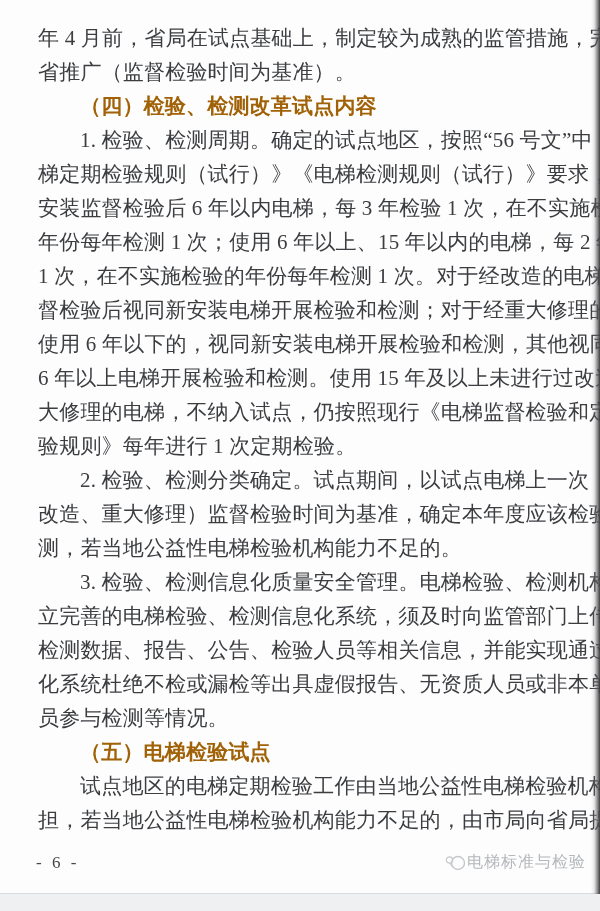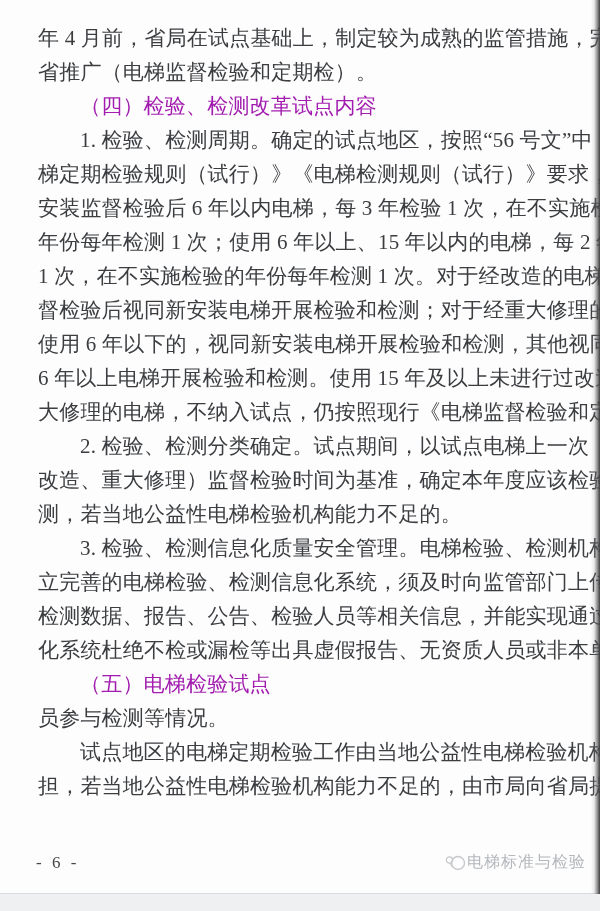--- a/index.html
+++ b/index.html
@@ -58,22 +58,22 @@
     letter-spacing: 0.2px;
   }
   .line {
     white-space: nowrap;
     height: 34px;
   }
   .indent {
     text-indent: 2em;
   }
   .heading {
-    font-weight: normal;
-    color: #a21caf;
+    font-weight: bold;
+    color: #a16207;
   }
   .footer {
     position: absolute;
     left: 0;
     bottom: 21px;
     width: 600px;
     height: 24px;
     z-index: 4;
   }
   .page-number {
@@ -101,40 +101,41 @@
     display: block;
     opacity: 0.75;
   }
 </style>
 </head>
 <body>
 
 <div class="page">
   <div class="content">
     <div class="line">年 4 月前，省局在试点基础上，制定较为成熟的监管措施，完成全</div>
-    <div class="line">省推广（电梯监督检验和定期检）。</div>
+    <div class="line">省推广（监督检验时间为基准）。</div>
     <div class="line indent heading">（四）检验、检测改革试点内容</div>
     <div class="line indent">1. 检验、检测周期。确定的试点地区，按照“56 号文”中《电</div>
     <div class="line">梯定期检验规则（试行）》《电梯检测规则（试行）》要求，对新</div>
     <div class="line">安装监督检验后 6 年以内电梯，每 3 年检验 1 次，在不实施检验的</div>
     <div class="line">年份每年检测 1 次；使用 6 年以上、15 年以内的电梯，每 2 年检验</div>
     <div class="line">1 次，在不实施检验的年份每年检测 1 次。对于经改造的电梯，监</div>
     <div class="line">督检验后视同新安装电梯开展检验和检测；对于经重大修理的电梯，</div>
     <div class="line">使用 6 年以下的，视同新安装电梯开展检验和检测，其他视同使用</div>
     <div class="line">6 年以上电梯开展检验和检测。使用 15 年及以上未进行过改造和重</div>
     <div class="line">大修理的电梯，不纳入试点，仍按照现行《电梯监督检验和定期检</div>
+    <div class="line">验规则》每年进行 1 次定期检验。</div>
     <div class="line indent">2. 检验、检测分类确定。试点期间，以试点电梯上一次（安装、</div>
     <div class="line">改造、重大修理）监督检验时间为基准，确定本年度应该检验或检</div>
     <div class="line">测，若当地公益性电梯检验机构能力不足的。</div>
     <div class="line indent">3. 检验、检测信息化质量安全管理。电梯检验、检测机构应建</div>
     <div class="line">立完善的电梯检验、检测信息化系统，须及时向监管部门上传检验</div>
     <div class="line">检测数据、报告、公告、检验人员等相关信息，并能实现通过信息</div>
     <div class="line">化系统杜绝不检或漏检等出具虚假报告、无资质人员或非本单位人</div>
+    <div class="line">员参与检测等情况。</div>
     <div class="line indent heading">（五）电梯检验试点</div>
-    <div class="line">员参与检测等情况。</div>
     <div class="line indent">试点地区的电梯定期检验工作由当地公益性电梯检验机构承</div>
     <div class="line">担，若当地公益性电梯检验机构能力不足的，由市局向省局提出申</div>
   </div>
 
   <div class="footer">
     <div class="page-number">- 6 -</div>
     <div class="watermark">
       <span>
         <svg width="22" height="18" viewBox="0 0 22 18">
           <circle cx="13" cy="9" r="6.5" fill="none" stroke="#b4b7bb" stroke-width="1.4"></circle>

